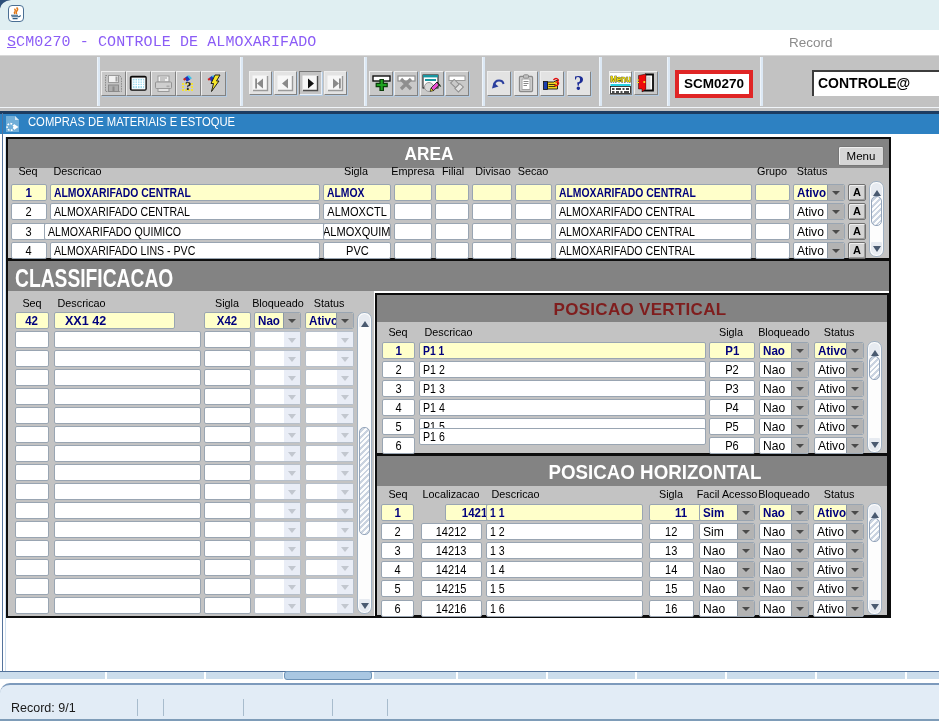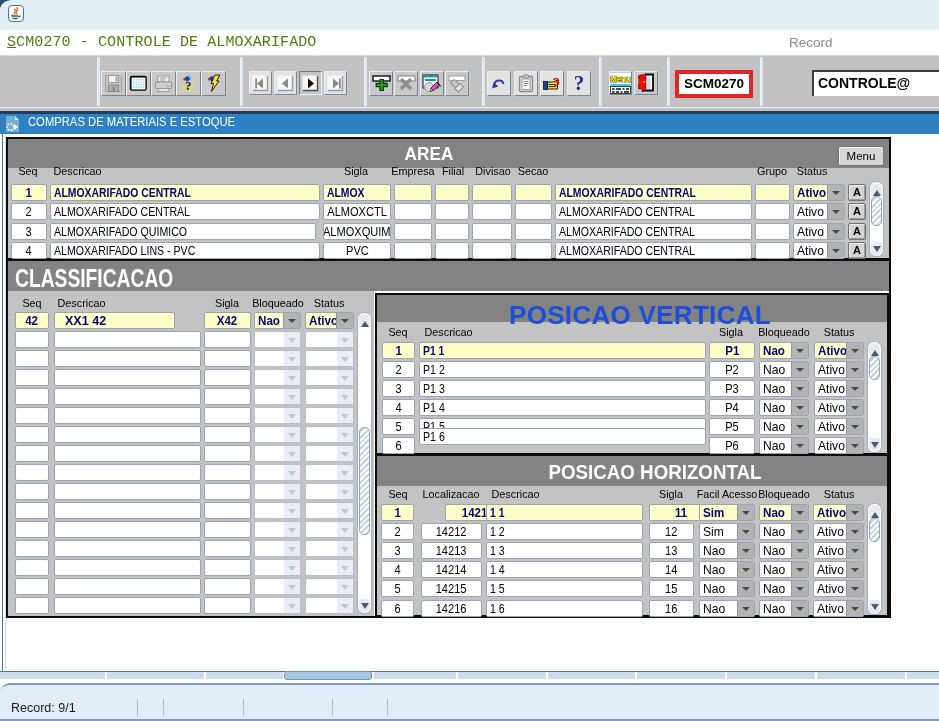--- a/index.html
+++ b/index.html
@@ -54,21 +54,21 @@
   </svg>
 <div class="abs" style="left:8px;top:5px;width:16px;height:17px;background:#fff;
  border:1.5px solid #4a6f94;border-radius:4px;box-sizing:border-box"></div>
 <svg class="abs" style="left:10px;top:7px" width="12" height="13" viewBox="0 0 12 13">
  <path d="M6.5,0.5 Q8.5,2 6.8,4 Q5.4,5.6 6.8,7" fill="none" stroke="#e07818" stroke-width="1.6"></path>
  <path d="M4.4,1.8 Q6,3 4.8,4.6 Q3.8,5.8 4.8,7" fill="none" stroke="#e07818" stroke-width="1.3"></path>
  <path d="M1,8.2 h7 M1.6,9.8 h6.2 q2.6,0 2.6-1.6 M2.6,11.6 h5" stroke="#2f5d85" stroke-width="1.1" fill="none"></path>
 </svg>
 <div class="abs" style="left:0;top:30px;width:939px;height:25px;background:#fff"></div>
 <div class="abs" style="left:7px;top:34px;font-family:'Liberation Mono',monospace;
- font-size:15px;color:#4d7c0f;letter-spacing:0.1px"><span style="text-decoration:underline">S</span>CM0270 - CONTROLE DE ALMOXARIFADO</div>
+ font-size:15px;color:#8b5cf6;letter-spacing:0.1px"><span style="text-decoration:underline">S</span>CM0270 - CONTROLE DE ALMOXARIFADO</div>
 <div class="abs" style="left:789px;top:35px;font-size:13.5px;color:#8b8b8b">Record</div>
 <div class="abs" style="left:0;top:55px;width:939px;height:52px;background:#c2c2c2;
  border-top:1px solid #d8d8d8;box-sizing:border-box"></div>
 <div class="abs" style="left:0;top:107px;width:939px;height:1px;background:#f0f4f8"></div>
 <div class="abs" style="left:0;top:108px;width:939px;height:3px;background:#c2c2c2"></div>
 
 <div class="sep" style="left:97px"></div>
 <div class="sep" style="left:240px"></div>
 <div class="sep" style="left:364px"></div>
 <div class="sep" style="left:482px"></div>
@@ -309,21 +309,21 @@
 <div class="f" style="left:555px;top:203px;width:197px"><span style="display:inline-block;transform:scaleX(0.815);transform-origin:0 50%;white-space:nowrap">ALMOXARIFADO CENTRAL</span></div>
 <div class="f" style="left:755px;top:203px;width:35px"></div>
 <div class="dd" style="left:793px;top:203px;width:52px">
     <span class="t"><span style="display:inline-block;transform:scaleX(0.93);transform-origin:0 50%;white-space:nowrap">Ativo</span></span>
     <span class="b"></span>
   </div>
 <div class="ab" style="left:848px;top:203px">A</div>
 <div class="f c" style="left:11px;top:223px;width:36px">
     <span style="display:inline-block;transform:scaleX(0.85);transform-origin:50% 50%;white-space:nowrap">3</span>
   </div>
-<div class="f" style="left:50px;top:223px;width:266px"><span style="display:inline-block;transform:scaleX(0.815);transform-origin:0 50%;white-space:nowrap">ALMOXARIFADO QUIMICO</span></div>
+<div class="f" style="left:44px;top:223px;width:296px"><span style="display:inline-block;transform:scaleX(0.815);transform-origin:0 50%;white-space:nowrap">ALMOXARIFADO QUIMICO</span></div>
 <div class="f c" style="left:323px;top:223px;width:68px">
     <span style="display:inline-block;transform:scaleX(0.85);transform-origin:50% 50%;white-space:nowrap">ALMOXQUIM</span>
   </div>
 <div class="f" style="left:394px;top:223px;width:38px"></div>
 <div class="f" style="left:435px;top:223px;width:34px"></div>
 <div class="f" style="left:472px;top:223px;width:40px"></div>
 <div class="f" style="left:515px;top:223px;width:37px"></div>
 <div class="f" style="left:555px;top:223px;width:197px"><span style="display:inline-block;transform:scaleX(0.815);transform-origin:0 50%;white-space:nowrap">ALMOXARIFADO CENTRAL</span></div>
 <div class="f" style="left:755px;top:223px;width:35px"></div>
 <div class="dd" style="left:793px;top:223px;width:52px">
@@ -513,22 +513,22 @@
     <span class="b"></span>
   </div>
 <div class="sb" style="left:357px;top:312px;height:302px">
 <div class="sa up"></div>
     <div class="st" style="top:114px;height:108px"></div>
 <div class="sa dn"></div>
   </div>
 <div class="abs" style="left:375px;top:293px;width:514px;height:162px;
  background:#c3c3c3;border:2px solid #0d0d0d;box-sizing:border-box"></div>
 <div class="abs" style="left:377px;top:295px;width:510px;height:27px;background:#838383"></div>
-<div class="abs" style="left:640px;top:300px;font-size:26px;font-weight:bold;letter-spacing:0.3px;
- color:#1d4ed8;white-space:nowrap;transform:translateX(-50%)">POSICAO VERTICAL</div>
+<div class="abs" style="left:640px;top:300px;font-size:17px;font-weight:bold;letter-spacing:0.3px;
+ color:#7f1d1d;white-space:nowrap;transform:translateX(-50%)">POSICAO VERTICAL</div>
 <div class="hl" style="left:398px;top:326px;transform:translateX(-50%)"><i>Seq</i></div>
 <div class="hl" style="left:423px;top:326px"><i>Descricao</i></div>
 <div class="hl" style="left:731px;top:326px;transform:translateX(-50%)"><i>Sigla</i></div>
 <div class="hl" style="left:784px;top:326px;transform:translateX(-50%)"><i>Bloqueado</i></div>
 <div class="hl" style="left:839px;top:326px;transform:translateX(-50%)"><i>Status</i></div>
 <div class="f y c" style="left:382px;top:342px;width:33px">
     <span style="display:inline-block;transform:scaleX(0.85);transform-origin:50% 50%;white-space:nowrap">1</span>
   </div>
 <div class="f y" style="left:419px;top:342px;width:287px"><span style="display:inline-block;transform:scaleX(0.77);transform-origin:0 50%;white-space:nowrap">P1 1</span></div>
 <div class="f y c" style="left:709px;top:342px;width:46px">

